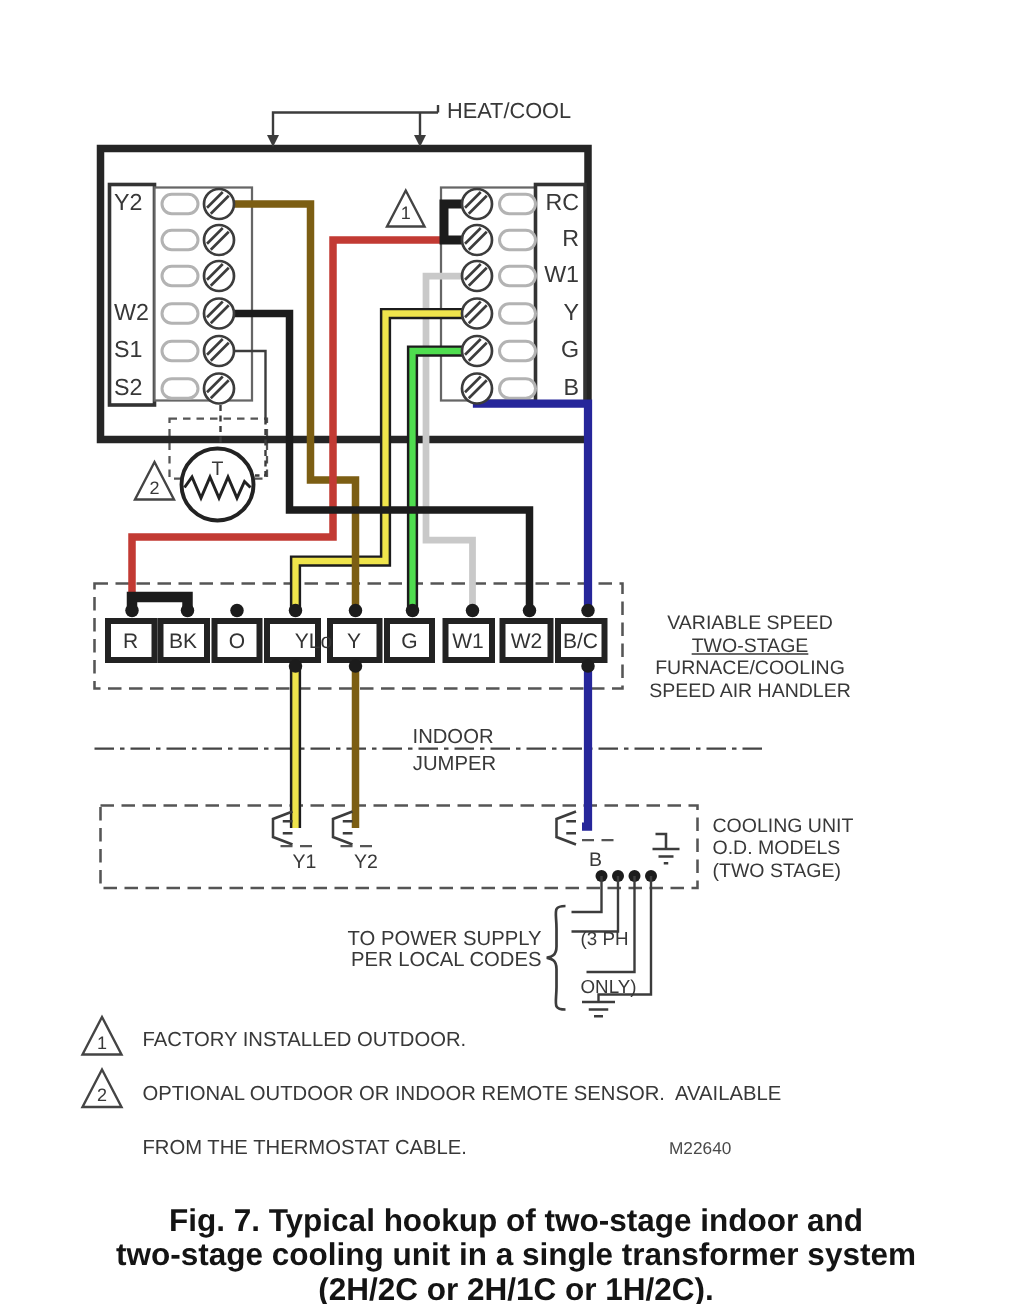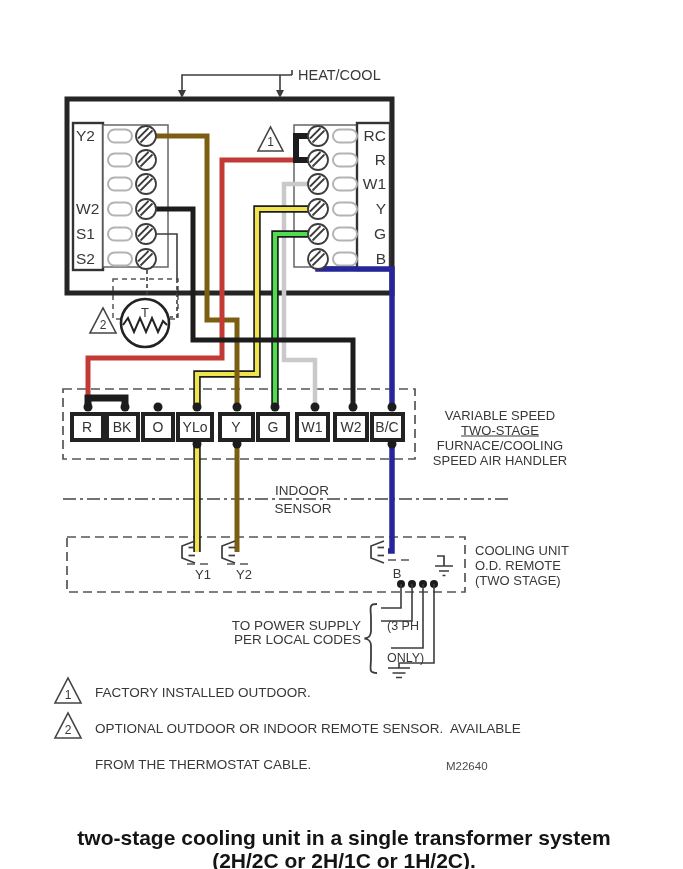--- a/index.html
+++ b/index.html
@@ -205,50 +205,51 @@
 <span class="t big" style="right:297px;top:207px;">G</span>
 <span class="t big" style="right:297px;top:232px;">B</span>
 
 <span class="t c sm" style="left:270.5px;top:115px;">1</span>
 <span class="t c sm" style="left:103px;top:298px;">2</span>
 <span class="t c" style="left:145px;top:285px;">T</span>
 
 <span class="t c term" style="left:87px;top:400px;">R</span>
 <span class="t c term" style="left:122px;top:400px;">BK</span>
 <span class="t c term" style="left:158px;top:400px;">O</span>
-<span class="t c term" style="left:195px;top:400px;text-align:right;">YLo</span>
+<span class="t c term" style="left:209px;top:400px;text-align:right;">YLo</span>
 <span class="t c term" style="left:236px;top:400px;">Y</span>
 <span class="t c term" style="left:273px;top:400px;">G</span>
 <span class="t c term" style="left:312px;top:400px;">W1</span>
 <span class="t c term" style="left:351px;top:400px;">W2</span>
 <span class="t c term" style="left:387px;top:400px;">B/C</span>
 
 <span class="t c" style="left:500px;top:388px;">VARIABLE SPEED</span>
 <span class="t c" style="left:500px;top:403px;text-decoration:underline;">TWO-STAGE</span>
 <span class="t c" style="left:500px;top:418px;">FURNACE/COOLING</span>
 <span class="t c" style="left:500px;top:433px;">SPEED AIR HANDLER</span>
 
 <span class="t c" style="left:302px;top:464px;font-size:13.5px;">INDOOR</span>
-<span class="t c" style="left:303px;top:482px;font-size:13.5px;">SENSOR</span>
+<span class="t c" style="left:303px;top:482px;font-size:13.5px;">JUMPER</span>
 
 <span class="t c" style="left:203px;top:547px;">Y1</span>
 <span class="t c" style="left:244px;top:547px;">Y2</span>
 <span class="t c" style="left:397px;top:546px;">B</span>
 <span class="t" style="left:475px;top:523px;">COOLING UNIT</span>
-<span class="t" style="left:475px;top:538px;">O.D. REMOTE</span>
+<span class="t" style="left:475px;top:538px;">O.D. MODELS</span>
 <span class="t" style="left:475px;top:553px;">(TWO STAGE)</span>
 
 <span class="t" style="right:322px;top:599px;font-size:13.5px;">TO POWER SUPPLY</span>
 <span class="t" style="right:322px;top:613px;font-size:13.5px;">PER LOCAL CODES</span>
 <span class="t" style="left:387px;top:599px;font-size:12.5px;">(3 PH</span>
 <span class="t" style="left:387px;top:631px;font-size:12.5px;">ONLY)</span>
 
 <span class="t c sm" style="left:68px;top:668px;">1</span>
 <span class="t note" style="left:95px;top:666px;">FACTORY INSTALLED OUTDOOR.</span>
 <span class="t c sm" style="left:68px;top:703px;">2</span>
 <span class="t note" style="left:95px;top:702px;">OPTIONAL OUTDOOR OR INDOOR REMOTE SENSOR.  AVAILABLE</span>
 <span class="t note" style="left:95px;top:738px;">FROM THE THERMOSTAT CABLE.</span>
 <span class="t docnum" style="left:446px;top:740px;">M22640</span>
 
+<span class="t c cap" style="left:344px;top:787px;">Fig. 7. Typical hookup of two-stage indoor and</span>
 <span class="t c cap" style="left:344px;top:810px;">two-stage cooling unit in a single transformer system</span>
 <span class="t c cap" style="left:344px;top:833px;">(2H/2C or 2H/1C or 1H/2C).</span>
 
 </div>
 
 </body></html>

